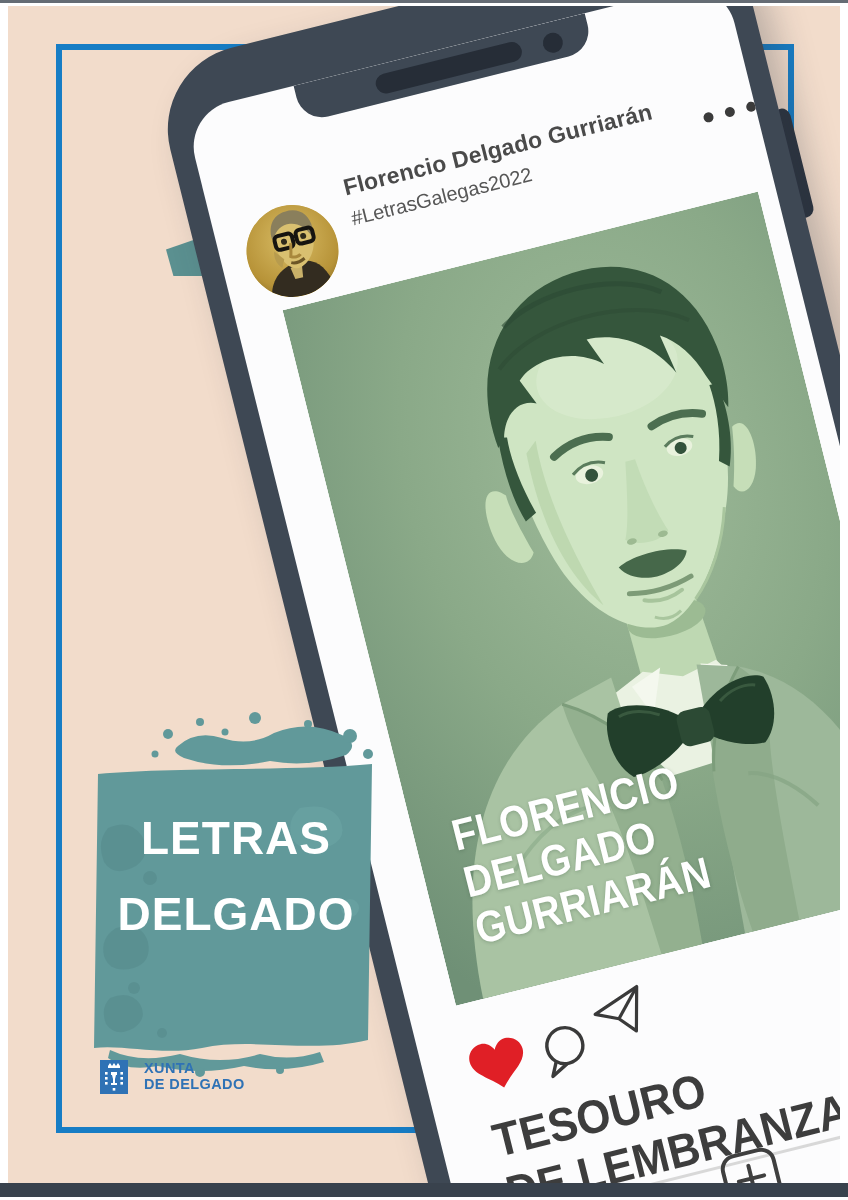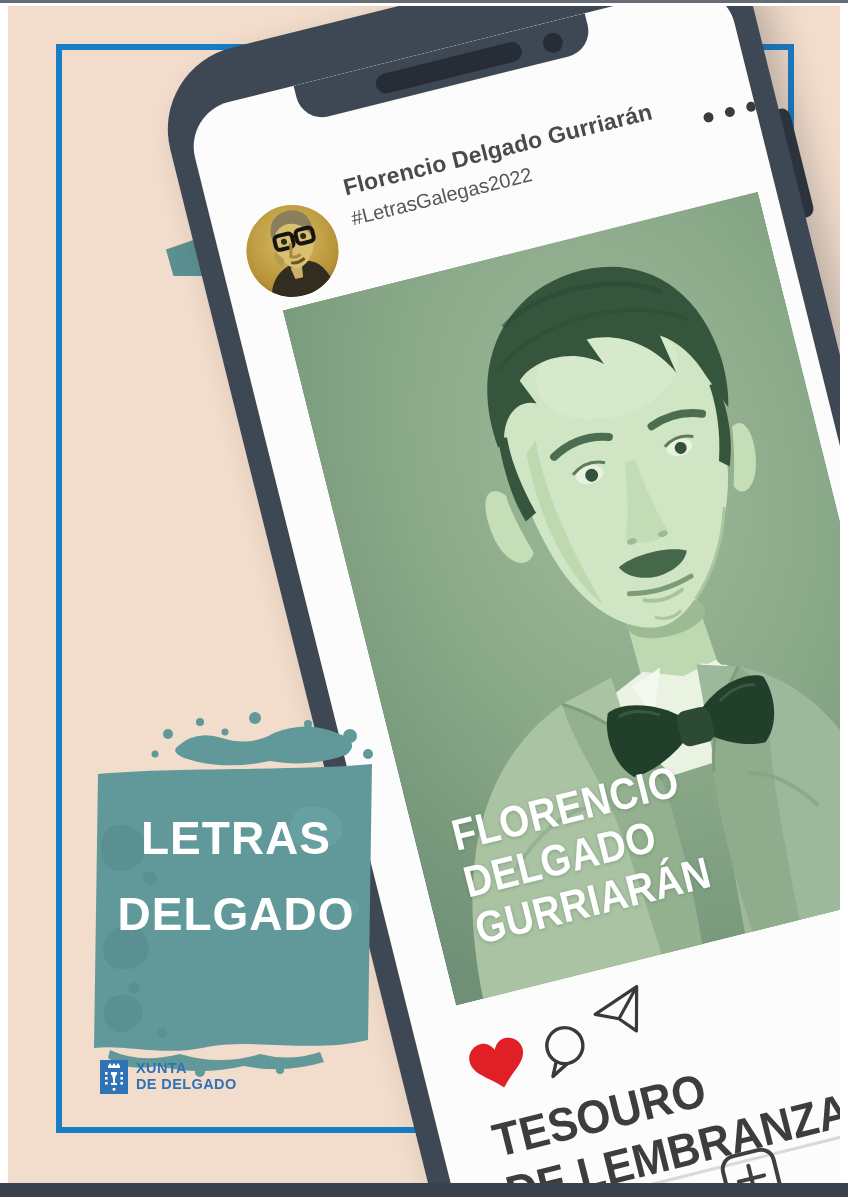--- a/index.html
+++ b/index.html
@@ -86,21 +86,21 @@
   .nav-plus{position:absolute;left:264px;top:1142px;}
   
   .paint-svg{position:absolute;left:42px;top:682px;z-index:4;}
   .badge-text{
     position:absolute;left:86px;top:794px;width:284px;z-index:5;
     text-align:center;color:#ffffff;font-size:46px;font-weight:bold;line-height:76px;
     letter-spacing:1px;
   }
   
   .xunta{position:absolute;left:92px;top:1054px;display:flex;gap:8px;align-items:flex-start;z-index:5;}
-  .xunta-text{color:#2f72b5;font-size:14.5px;font-weight:bold;line-height:16px;letter-spacing:.4px;}
+  .xunta-text{color:#2f72b5;font-size:14.5px;font-weight:bold;line-height:16px;letter-spacing:.4px;margin-left:8px;}
   
   .bottom-bar{position:absolute;left:0;top:1183px;width:848px;height:14px;background:#39424d;z-index:30;}
 </style>
 </head>
 <body>
 
 <div class="poster">
   <div class="top-hairline"></div>
 
   <div class="canvas">

